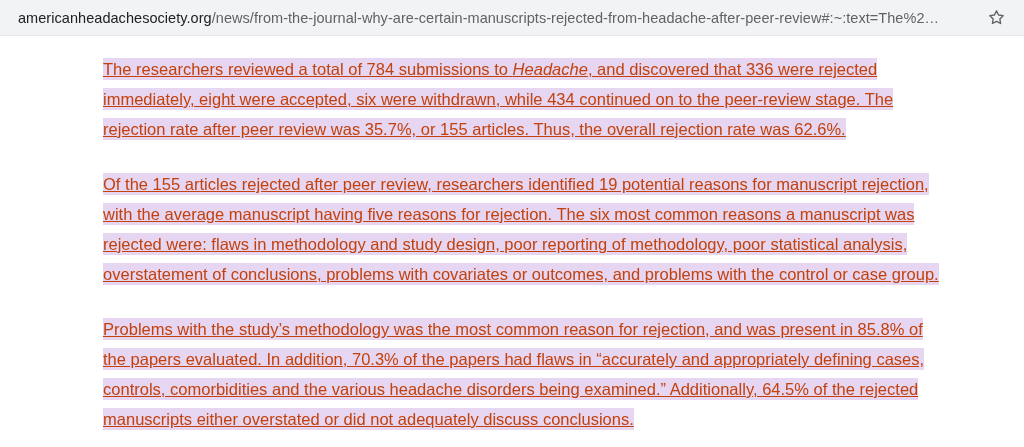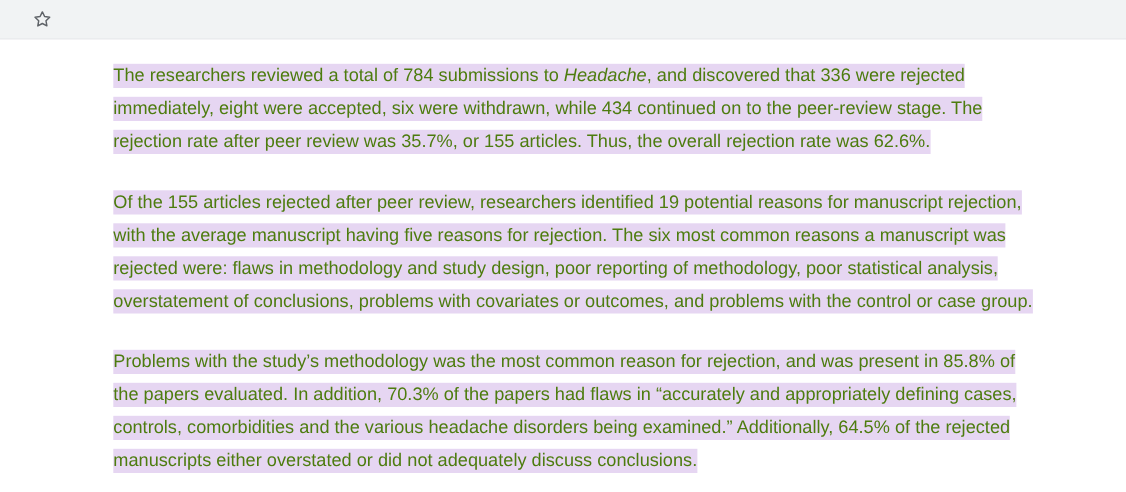--- a/index.html
+++ b/index.html
@@ -61,38 +61,42 @@
   .content {
     width: 870px;
     margin: 0 auto;
     padding-left: 26px;
     box-sizing: border-box;
   }
   p.para {
     margin: 0 0 25px 0;
     font-size: 16.5px;
     line-height: 30px;
-    color: #4d7c0f;
+    color: #c2410c;
     letter-spacing: 0.01px;
+    text-decoration: underline;
   }
   p.para:last-child { margin-bottom: 0; }
 
   
   .hl {
     background: #e6d6f2;
     box-decoration-break: clone;
     -webkit-box-decoration-break: clone;
     padding: 2px 0;
   }
   .hl em { font-style: italic; }
 </style>
 </head>
 <body>
 
 <div class="urlbar">
+  <div class="url-text">
+    <span class="domain">americanheadachesociety.org</span><span class="path">/news/from-the-journal-why-are-certain-manuscripts-rejected-from-headache-after-peer-review#:~:text=The%2…</span>
+  </div>
   <div class="star-btn">
     <svg width="19" height="19" viewBox="0 0 24 24" aria-hidden="true">
       <path d="M12 3.6l2.6 5.27 5.82.85-4.21 4.1.99 5.79L12 16.88l-5.2 2.73.99-5.79-4.21-4.1 5.82-.85L12 3.6z" fill="none" stroke="#5f6368" stroke-width="1.7" stroke-linejoin="round"></path>
     </svg>
   </div>
 </div>
 
 <div class="page">
   <div class="content">
 

